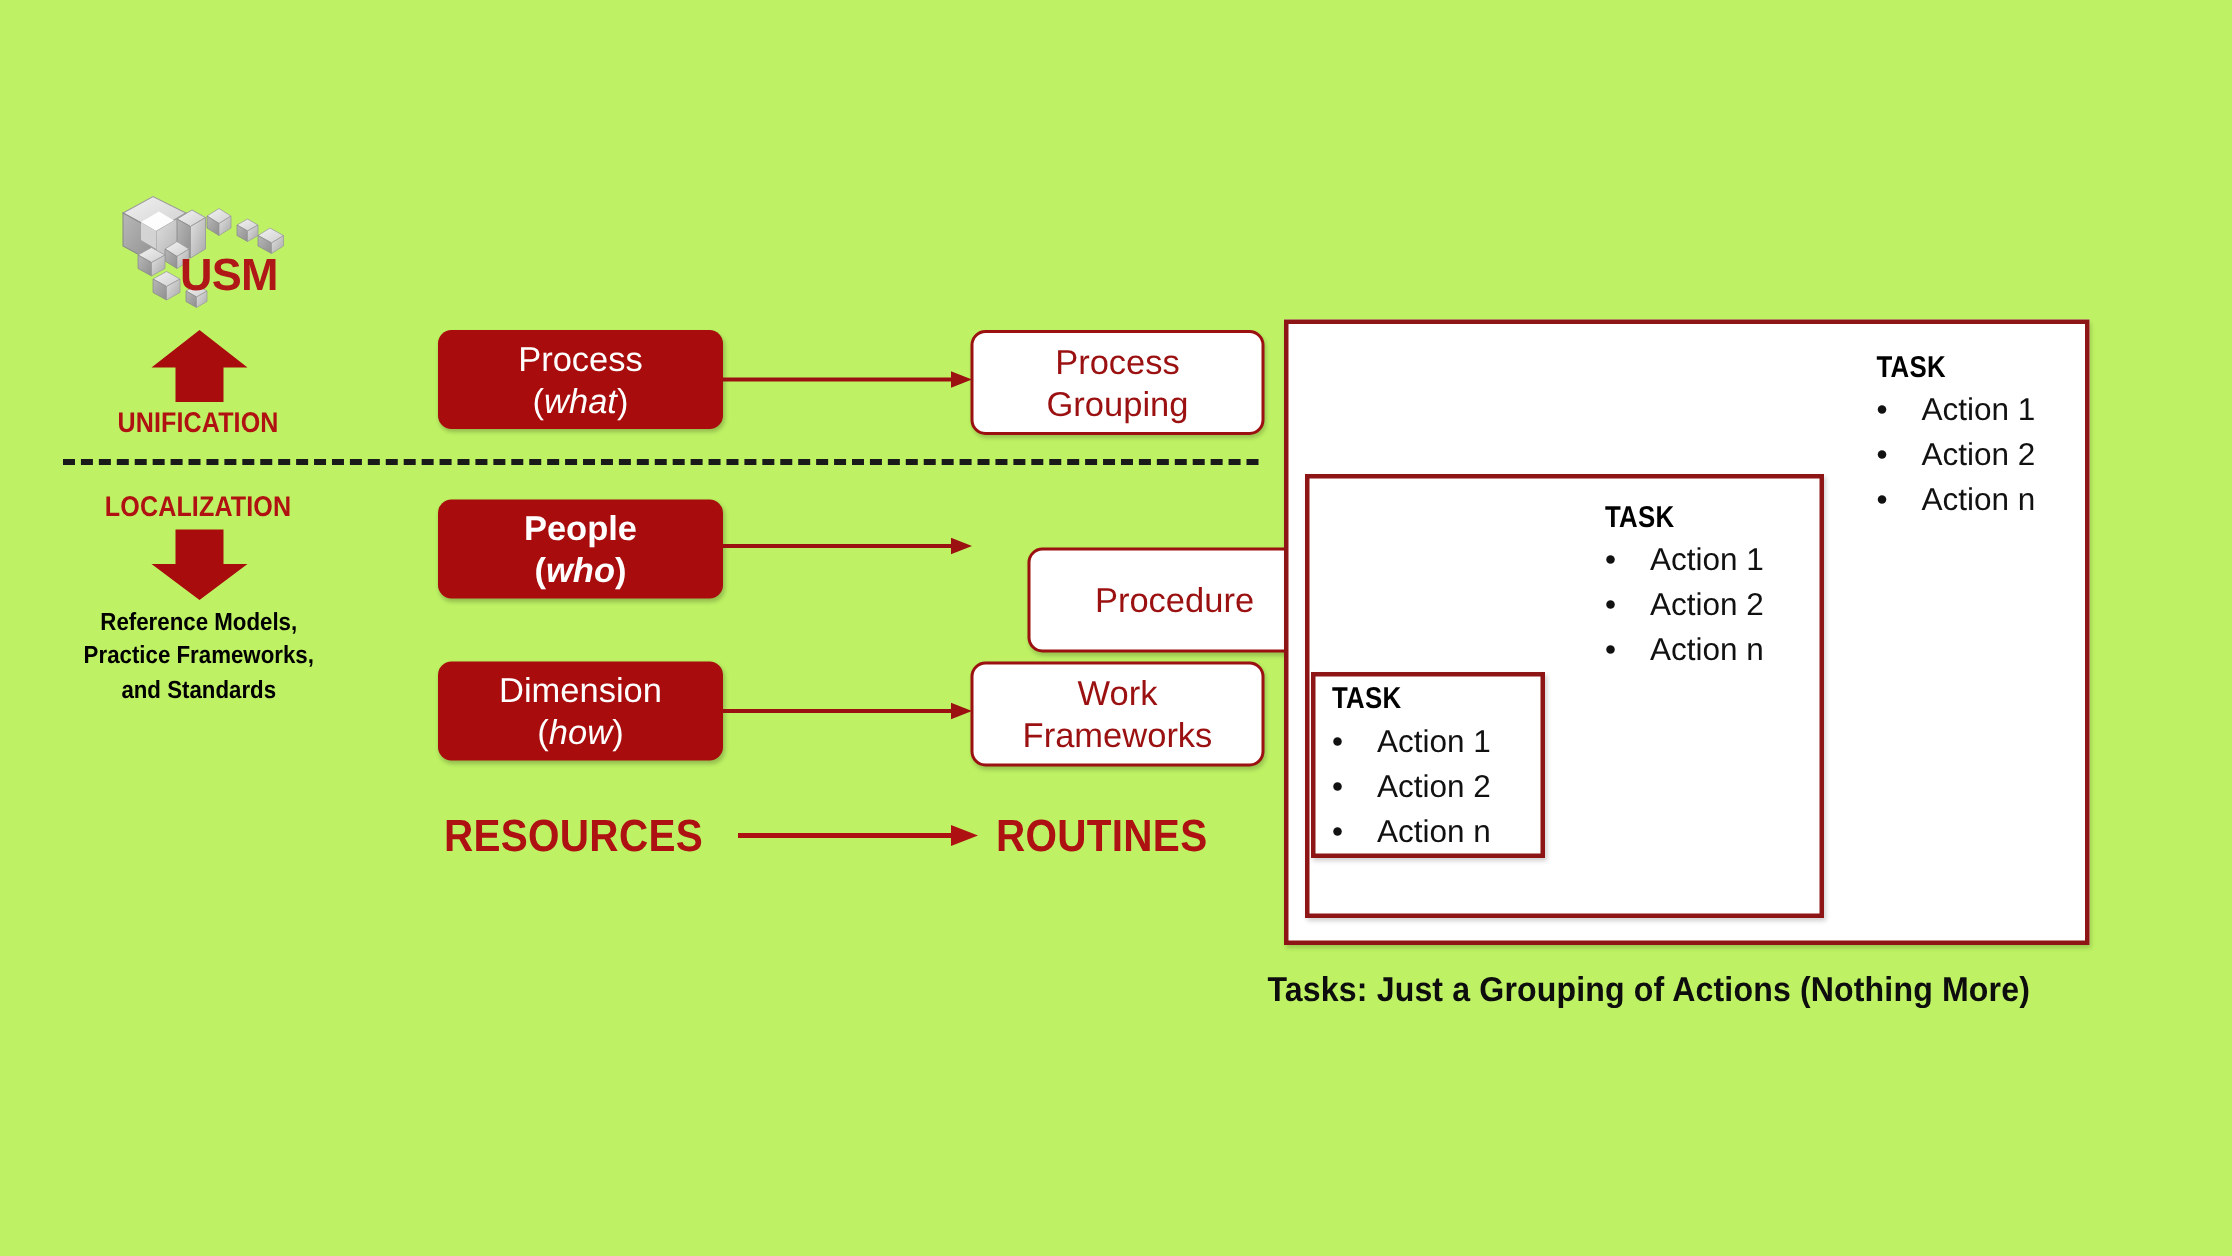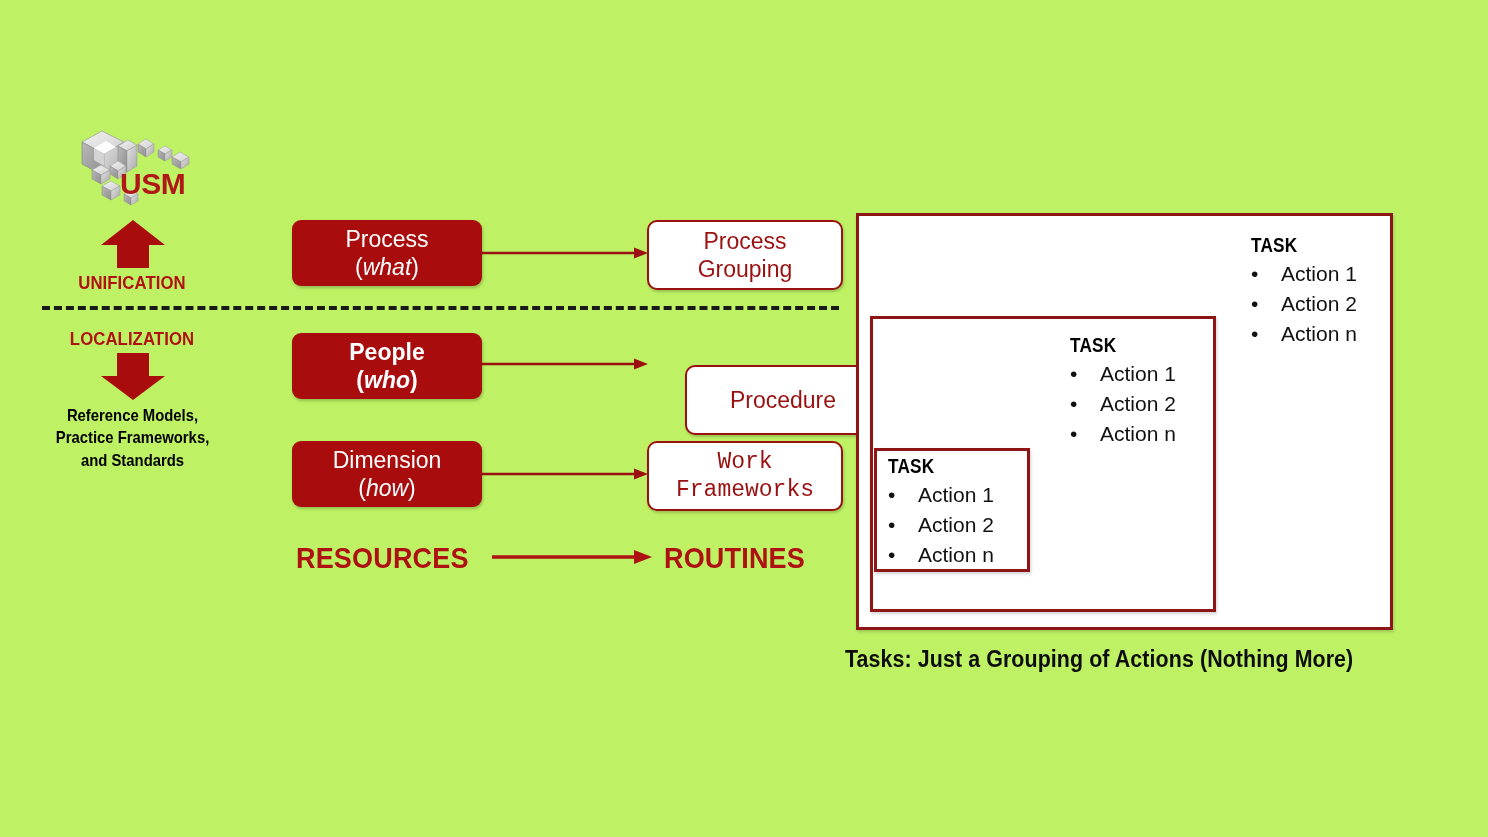--- a/index.html
+++ b/index.html
@@ -337,21 +337,21 @@
 
   <div class="abs rout-box" style="left:647px; top:220px;">
     <div>Process</div>
     <div>Grouping</div>
   </div>
 
   <div class="abs rout-box" style="left:685px; top:331px;margin-top:34px;">
     <div>Procedure</div>
   </div>
 
-  <div class="abs rout-box" style="left:647px; top:441px;font-family:Liberation Mono, monospace;">
+  <div class="abs rout-box" style="left:647px; top:441px;">
     <div>Work</div>
     <div>Frameworks</div>
   </div>
 
   <div class="abs big-word" id="word-resources">RESOURCES</div>
   <div class="abs" id="rr-arrow">
     <svg width="162" height="16" viewBox="0 0 162 16">
       <line x1="0" y1="8" x2="146" y2="8" stroke="#AE1111" stroke-width="3.4"></line>
       <polygon points="160,8 142,1 142,15" fill="#AE1111"></polygon>
     </svg>

